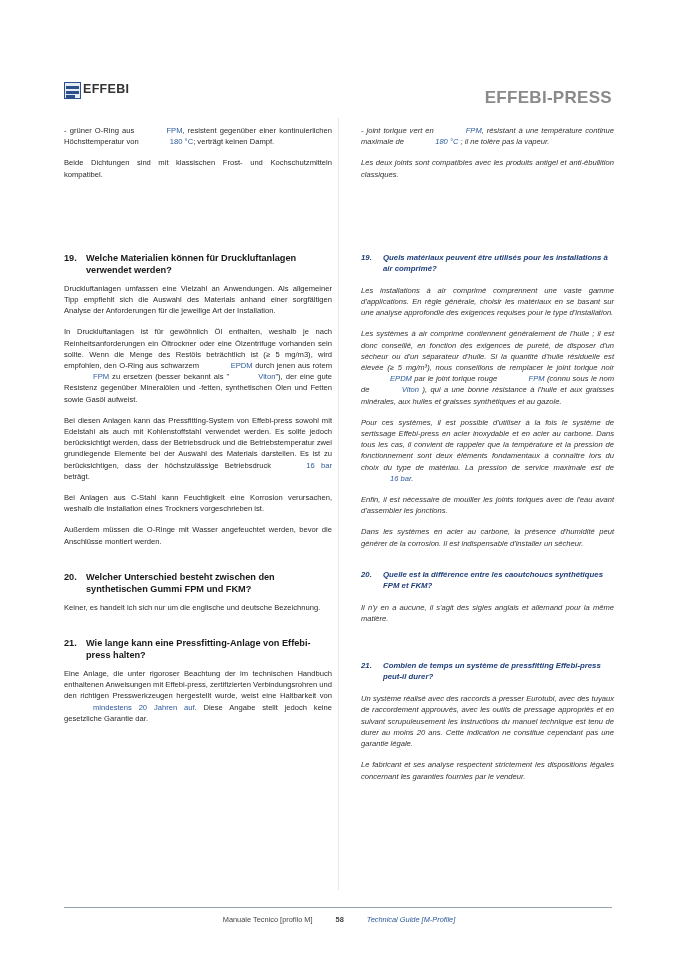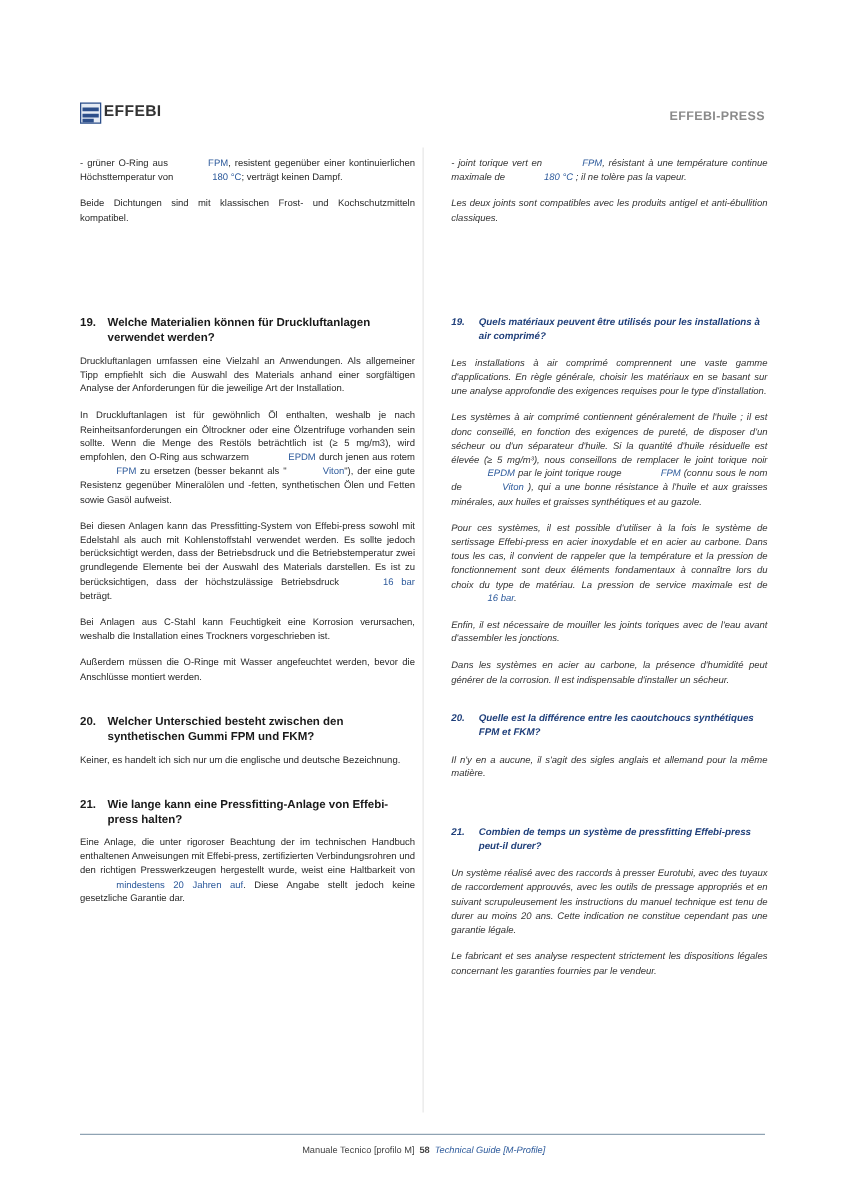--- a/index.html
+++ b/index.html
@@ -3,33 +3,33 @@
 <meta charset="utf-8">
 <style>
   html, body { margin:0; padding:0; background:#ffffff; }
   body { width:678px; height:959px; position:relative; overflow:hidden;
          font-family:"Liberation Sans", sans-serif; color:#2a2a2a; }
   .logo { position:absolute; left:64px; top:82px; display:flex; align-items:flex-start; }
   .logo-mark { width:18px; height:18px; position:relative; }
   .logo-mark .box { position:absolute; left:0; top:0; width:17px; height:17px; border:1px solid #2d4f8a; background:#e6ecf5; box-sizing:border-box; }
   .logo-mark .bar { position:absolute; left:2px; width:13px; height:3px; background:#2d4f8a; }
   .logo-text { font-size:12.5px; font-weight:bold; color:#333; letter-spacing:0.3px; margin-left:1px; }
-  .brand-right { position:absolute; right:66px; top:88px; font-size:10px; font-weight:bold; color:#8a8a8a; letter-spacing:0.3px; }
+  .brand-right { position:absolute; right:66px; top:88px; font-size:17px; font-weight:bold; color:#8a8a8a; letter-spacing:0.3px; }
   .divider-v { position:absolute; left:338px; top:118px; width:1px; height:772px; background:#e8e8e8; }
   .col { position:absolute; top:125px; width:268px; font-size:7.6px; line-height:11.2px; }
   .col.de { left:64px; color:#2a2a2a; }
   .col.fr { left:361px; width:253px; font-style:italic; color:#333; }
   p { margin:0 0 10px 0; text-align:justify; }
   .blue { color:#2d5a9b;margin-left:29px; }
   .q-de { font-weight:bold; font-size:9.2px; line-height:12px; color:#1a1a1a; display:flex; margin:0 0 7px 0; }
   .q-de .num { width:22px; flex:none; }
   .q-fr { font-weight:bold; font-size:7.8px; line-height:11px; color:#1f3f7a; display:flex; margin:0 0 11px 0; }
   .q-fr .num { width:22px; flex:none; }
   .footer-line { position:absolute; left:64px; top:907px; width:548px; height:1px; background:#8fa3b3; }
-  .footer { position:absolute; top:915px; left:0; width:678px; font-size:7.4px; display:flex; justify-content:center; gap:4px; color:#444; }
+  .footer { position:absolute; top:915px; left:0; width:678px; font-size:7.4px; display:flex; justify-content:center; gap:23px; color:#444; }
   .footer .en { font-style:italic; color:#2d5a9b; }
   .footer .pg { font-weight:bold; }
 </style>
 </head>
 <body>
 
 <div class="logo">
   <div class="logo-mark">
     <div class="box"></div>
     <div class="bar" style="top:4px"></div>

